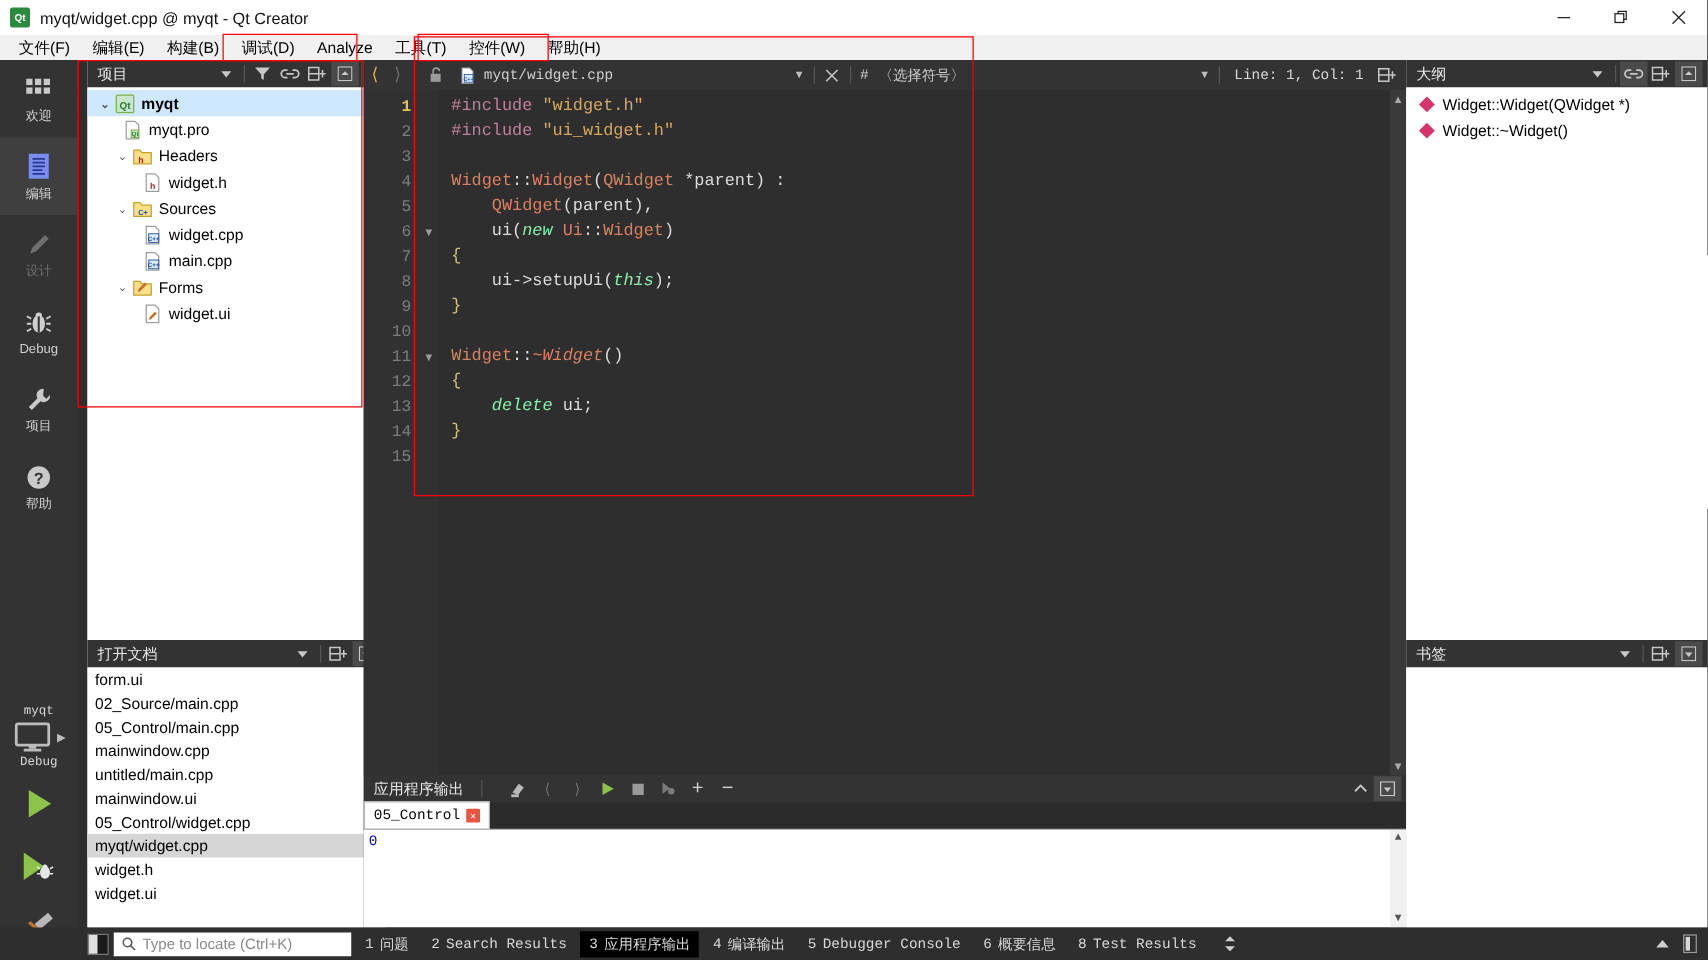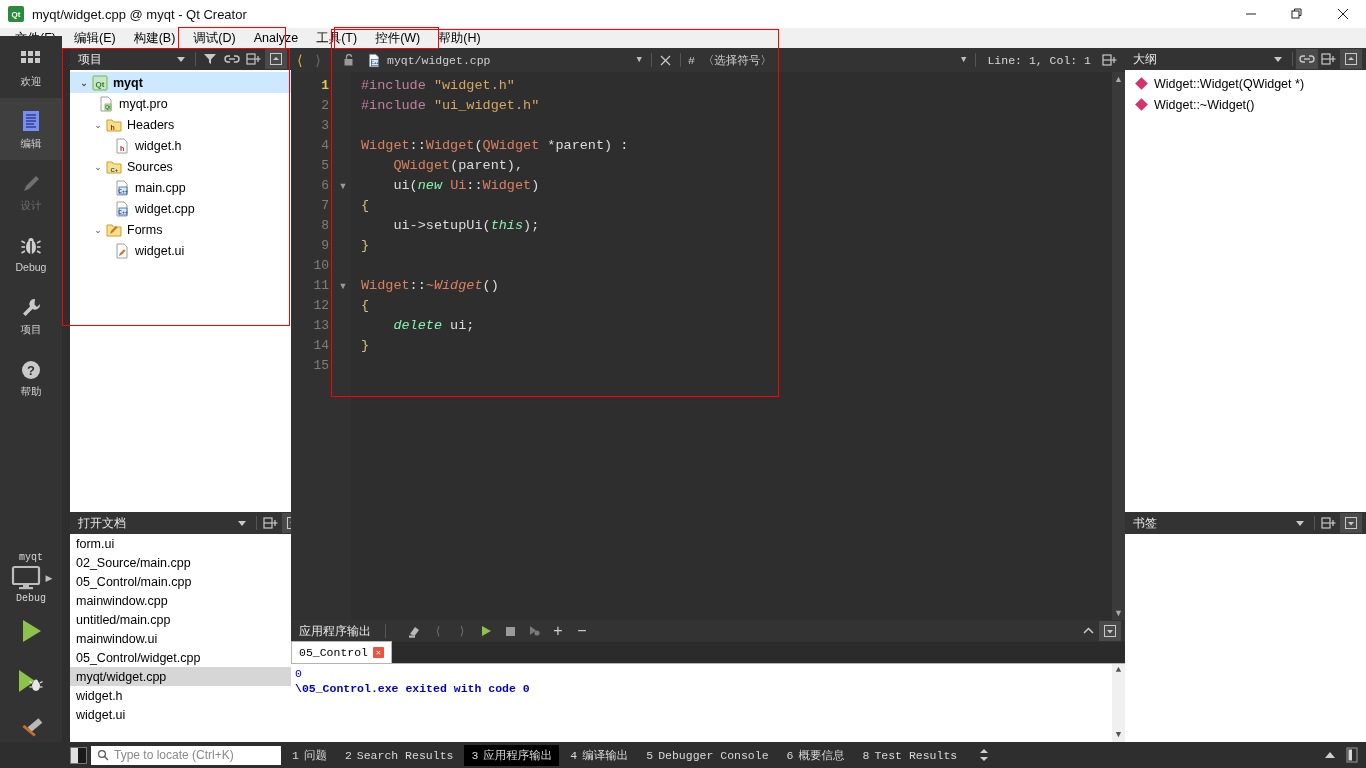--- a/index.html
+++ b/index.html
@@ -36,21 +36,21 @@
     position:absolute; left:0; top:28px; width:1366px; height:20px;
     background:#f0f0f0; display:flex; align-items:center; padding-left:6px;
   }
   .menu-item {
     padding:1px 9px; font-size:12.5px; color:#000;
     font-family:"Liberation Sans", sans-serif; white-space:nowrap;
   }
 
   
   .modebar {
-    position:absolute; left:0; top:36px; width:62px; height:720px;
+    position:absolute; left:0; top:48px; width:62px; height:720px;
     background:#333333;
   }
   .mode-item {
     width:62px; height:62px; display:flex; flex-direction:column;
     align-items:center; justify-content:center; gap:3px;
     color:#cfcfcf; font-size:10px; font-family:"Liberation Sans",sans-serif;
   }
   .mode-item.active { background:#3f3f3f; }
   .mode-item.disabled { color:#6d6d6d; }
   .mode-label { font-size:10.5px; line-height:1; }
@@ -487,32 +487,32 @@
       </div>
 
       <div class="trow" style="padding-left:44px">
         <span class="ficon">
           <svg width="16" height="16" viewBox="0 0 16 16">
               <path d="M3 1 h7 l3 3 v11 h-10 z" fill="#fff" stroke="#9e9e9e"></path>
               <rect x="5" y="7" width="8" height="7" fill="#dbe9fb" stroke="#1a4f9c" stroke-width="0.7"></rect>
               <text x="9" y="12.5" font-size="5" fill="#1a4f9c" text-anchor="middle" font-family="Liberation Sans, sans-serif" font-weight="bold">C++</text>
             </svg>
         </span>
-        <span>main.cpp</span>
+        <span>widget.cpp</span>
       </div>
 
       <div class="trow" style="padding-left:44px">
         <span class="ficon">
           <svg width="16" height="16" viewBox="0 0 16 16">
               <path d="M3 1 h7 l3 3 v11 h-10 z" fill="#fff" stroke="#9e9e9e"></path>
               <rect x="5" y="7" width="8" height="7" fill="#dbe9fb" stroke="#1a4f9c" stroke-width="0.7"></rect>
               <text x="9" y="12.5" font-size="5" fill="#1a4f9c" text-anchor="middle" font-family="Liberation Sans, sans-serif" font-weight="bold">C++</text>
             </svg>
         </span>
-        <span>widget.cpp</span>
+        <span>main.cpp</span>
       </div>
 
       <div class="trow" style="padding-left:20px">
         <span class="caret">⌄</span>
         <span class="ficon">
           <svg width="16" height="16" viewBox="0 0 16 16">
               <path d="M1 3 h5 l1.5 2 H15 v9 H1 z" fill="#fbe08a" stroke="#c9a227"></path>
               <path d="M4 12 L5 9 L10 4 L11.5 5.5 L6.5 10.5 Z" fill="#c4712a"></path>
             </svg>
         </span>
@@ -713,21 +713,20 @@
       </div>
     </div>
     <div class="out-tabs">
       <div class="out-tab">
         <span>05_Control</span>
         <span class="tab-close">✕</span>
       </div>
     </div>
     <div class="out-body">
       <div>0</div>
-      <div class="bold">\05_Control.exe exited with code 0</div>
       <div class="scroll-v">
         <div class="scroll-arrow">▲</div>
         <div class="scroll-arrow">▼</div>
       </div>
     </div>
   </div>
 
   <div class="outline-panel">
     <div class="panel-head">
       <span class="ptitle">大纲</span>

